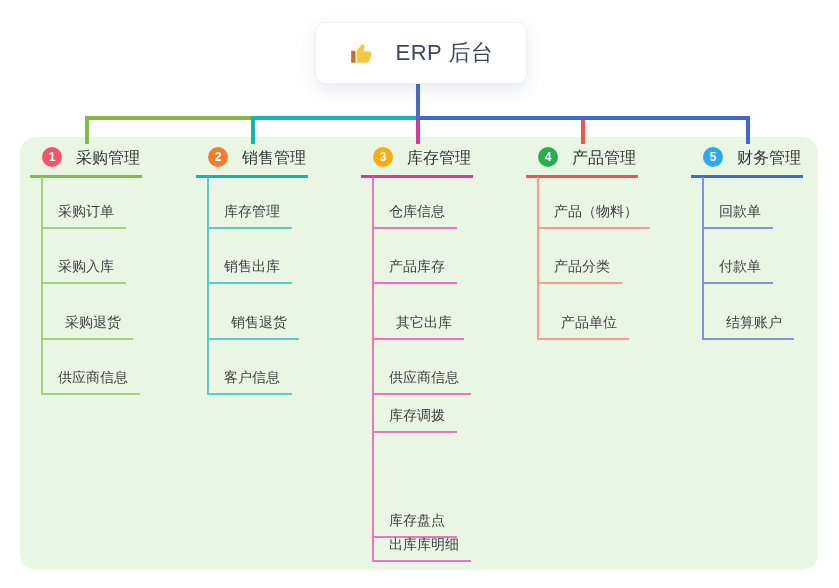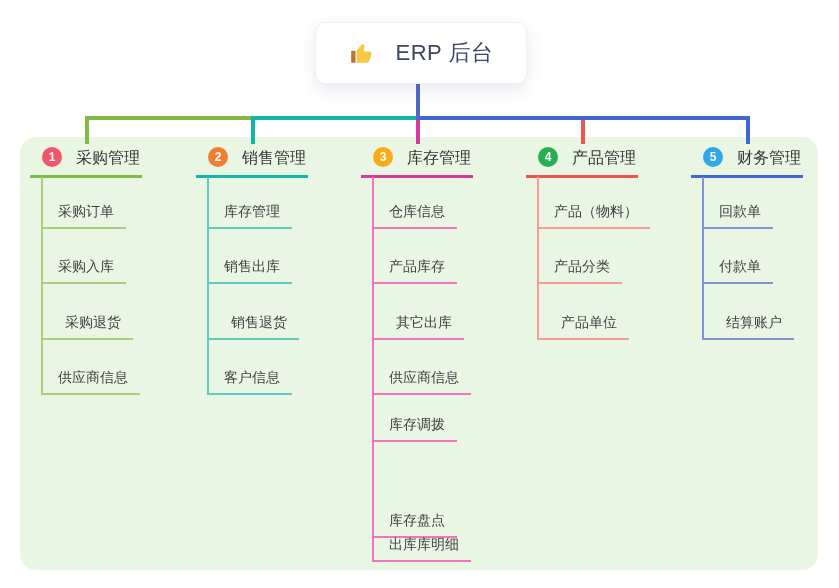--- a/index.html
+++ b/index.html
@@ -39,21 +39,21 @@
   }
   .trule{position:absolute;left:0;top:29px;width:112px;height:3px;background:var(--c);}
   .spine{position:absolute;left:11px;top:31px;width:2px;background:var(--cl);}
   .sp4{height:218px;} .sp7{height:383px;} .sp3{height:161px;}
   .child{
     position:absolute;left:11px;display:inline-block;white-space:nowrap;
     padding:0 12px 7px 17px;border-bottom:2px solid var(--cl);
     font-size:14px;color:#3e3e3e;line-height:17px;
   }
   .r1{top:57px;} .r2{top:112px;} .r3{top:168px;padding-left:24px;} .r4{top:223px;text-align:right;}
-  .r5{top:270px;} .r6{top:334px;margin-top:32px;} .r7{top:390px;}
+  .r5{top:261px;} .r6{top:334px;margin-top:32px;} .r7{top:390px;}
 </style>
 </head>
 <body style="background: rgb(255, 255, 255); --panel: #e9f6e4; --stem: #5067c6;">
 
 <div class="panel"></div>
 
 <div class="line eh" style="left: 85px; width: 335px; --c: #82ba43; --cl: #a6d07d; --badge: #f1556b;"></div>
 <div class="line ev" style="left: 85px; --c: #82ba43; --cl: #a6d07d; --badge: #f1556b;"></div>
 <div class="line eh" style="left: 251px; width: 169px; --c: #14b6aa; --cl: #62cbc1; --badge: #f07d31;"></div>
 <div class="line ev" style="left: 251px; --c: #14b6aa; --cl: #62cbc1; --badge: #f07d31;"></div>

